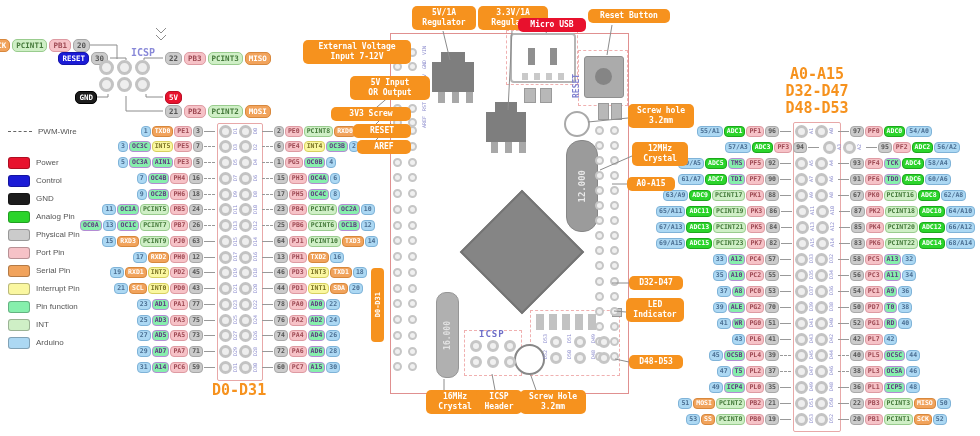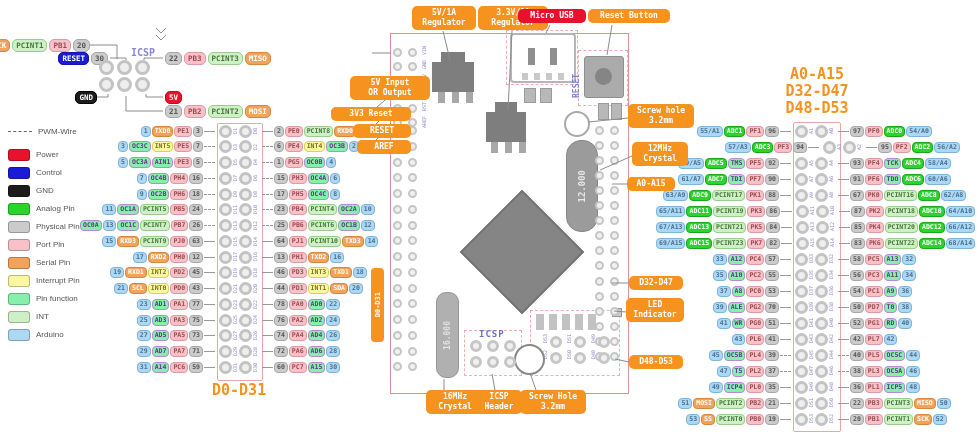--- a/index.html
+++ b/index.html
@@ -75,37 +75,37 @@
   #t-icsp{left:72px;top:5px;font-size:18px;letter-spacing:1px}
   #t-d0d31{left:212px;top:381px;font-size:15px}
   #t-right{left:779px;top:66px;font-size:15px;line-height:17px;text-align:center;width:76px}
   #co-ext{left:303px;top:40px;width:104px}
   #co-5vio{left:350px;top:76px;width:76px}
   #co-3v3{left:331px;top:107px;width:76px}
   #co-rst{left:353px;top:124px;width:54px}
   #co-aref{left:357px;top:140px;width:50px}
   #co-reg5{left:412px;top:6px;width:60px}
   #co-reg33{left:478px;top:6px;width:66px}
-  #co-usb{left:518px;top:9px;width:64px}
+  #co-usb{left:518px;top:18px;width:64px}
   #co-rstbtn{left:588px;top:9px;width:78px}
   #co-screwtr{left:628px;top:104px;width:62px}
   #co-12mhz{left:632px;top:142px;width:52px}
   #co-a015{left:627px;top:177px;width:44px}
   #co-d3247{left:629px;top:276px;width:50px}
   #co-led{left:626px;top:298px;width:54px}
   #co-d4853{left:629px;top:355px;width:50px}
   #co-16mhz{left:426px;top:390px;width:54px}
   #co-icsph{left:476px;top:390px;width:42px}
   #co-screwb{left:520px;top:390px;width:62px}
   
   #legend{position:absolute;left:8px;top:126px}
   .leg-item{display:flex;align-items:center;height:11px;margin-bottom:7px}
   .leg-lbl{font-size:8px;color:#555;margin-left:6px;font-family:"Liberation Sans",sans-serif}
   .sw{width:20px;height:10px;border-radius:3px;border:1px solid rgba(0,0,0,.25)}
-  #pwm-item{margin-bottom:12px}
+  #pwm-item{margin-bottom:20px}
   #pwm-line{width:24px;height:0;border-top:1px dashed #666}
   #lines{position:absolute;left:0;top:0;pointer-events:none;z-index:4}
 </style>
 </head>
 <body>
 
 <div id="stage">
 
   <div class="title" id="t-d0d31">D0-D31</div>
   <div class="title" id="t-right">A0-A15
@@ -1298,23 +1298,25 @@
       <span class="bh-lbl" style="left: 567px; top: 350px;">D50</span>
       <span class="bh md" style="left: 598px; top: 352px;"></span>
       <span class="bh-lbl" style="left: 591px; top: 350px;">D48</span>
       <span class="pad" style="left: 536px; top: 314px; width: 8px; height: 16px;"></span>
       <span class="pad" style="left: 549px; top: 314px; width: 8px; height: 16px;"></span>
       <span class="pad" style="left: 562px; top: 314px; width: 8px; height: 16px;"></span>
       <span class="pad" style="left: 575px; top: 314px; width: 8px; height: 16px;"></span>
       <span class="pad" style="left: 588px; top: 314px; width: 8px; height: 16px;"></span>
     </div>
 
+  <div class="callout" id="co-ext">External Voltage
+Input 7-12V</div>
   <div class="callout" id="co-5vio">5V Input
 OR Output</div>
-  <div class="callout" id="co-3v3">3V3 Reset</div>
+  <div class="callout" id="co-3v3">3V3 Screw</div>
   <div class="callout" id="co-rst">RESET</div>
   <div class="callout" id="co-aref">AREF</div>
   <div class="callout" id="co-reg5">5V/1A
 Regulator</div>
   <div class="callout" id="co-reg33">3.3V/1A
 Regulator</div>
   <div class="callout red" id="co-usb">Micro USB</div>
   <div class="callout" id="co-rstbtn">Reset Button</div>
   <div class="callout" id="co-screwtr">Screw hole
 3.2mm</div>

